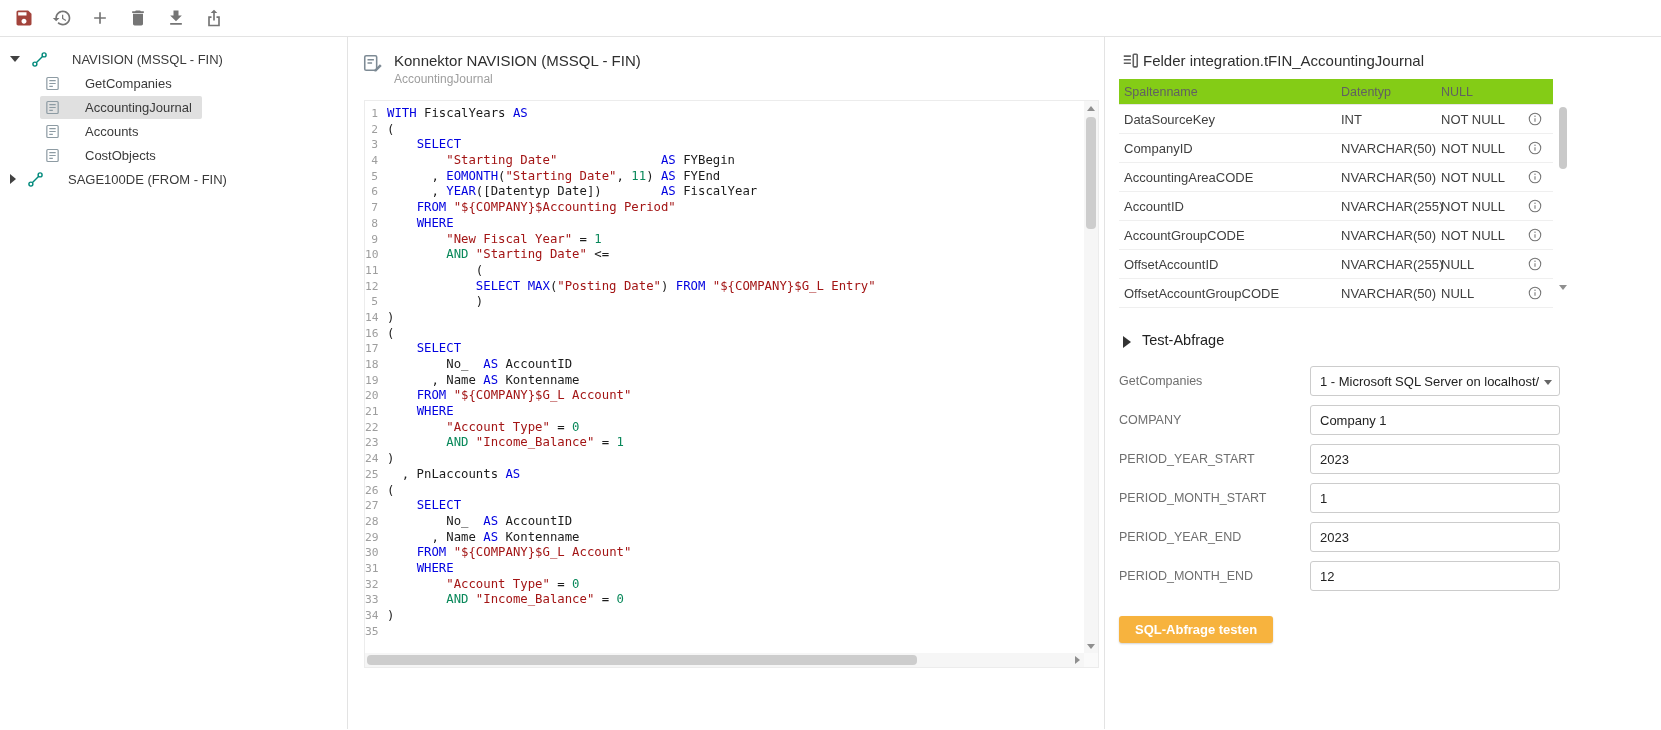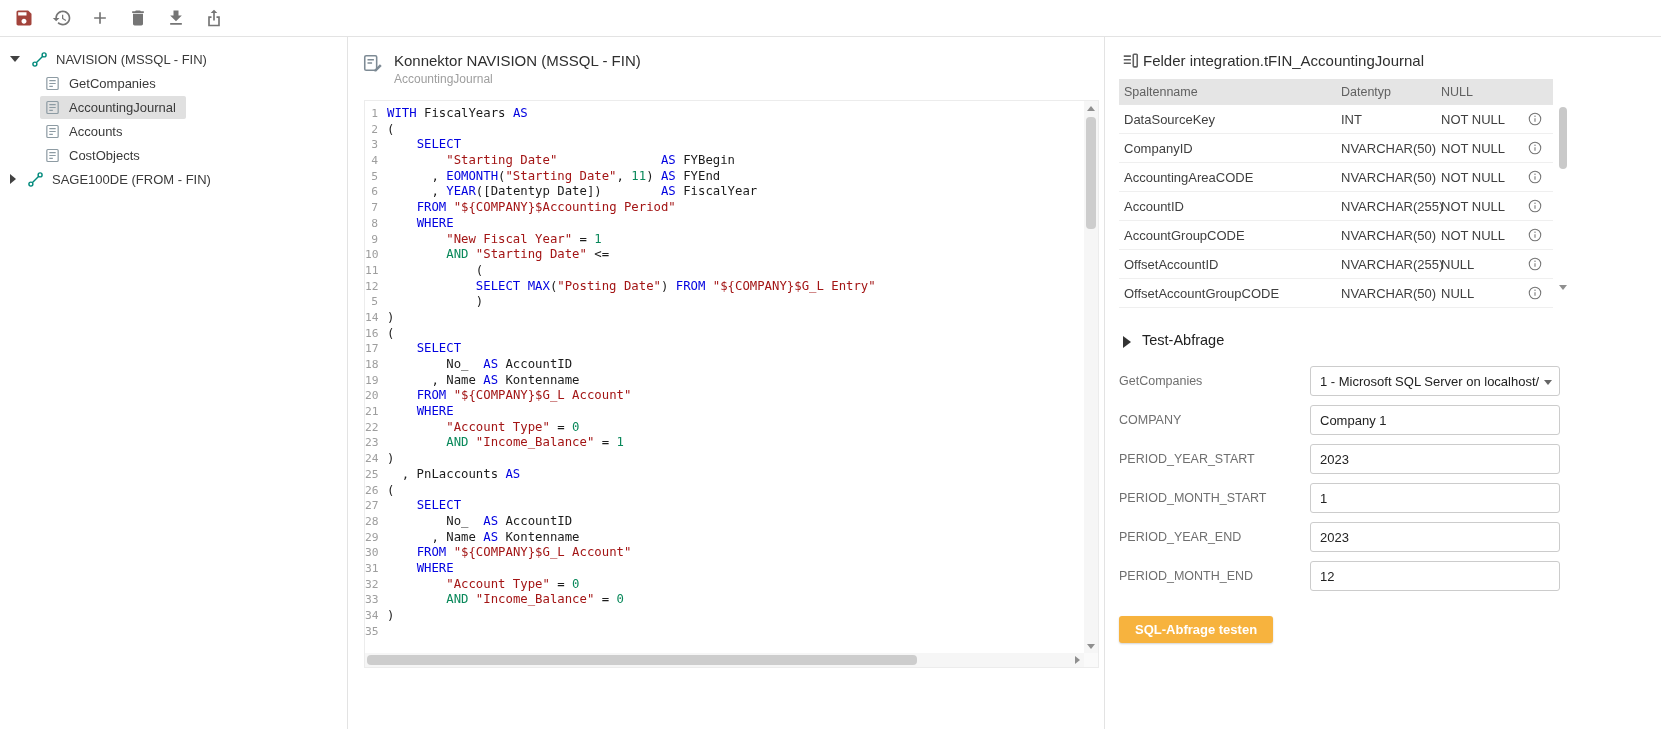--- a/index.html
+++ b/index.html
@@ -15,21 +15,21 @@
   .layout { display:flex; height:692px; }
 
   
   .sidebar { width:348px; flex:none; border-right:1px solid #e3e3e3; padding-top:10px; }
   .tree-row { display:flex; align-items:center; height:24px; cursor:pointer; }
   .tree-row.root { padding-left:10px; }
   .tree-row.child { padding-left:40px; }
   .caret { width:0; height:0; margin-right:7px; flex:none; }
   .caret.down { border-left:5px solid transparent; border-right:5px solid transparent; border-top:6px solid #424242; }
   .caret.right { border-top:5px solid transparent; border-bottom:5px solid transparent; border-left:6px solid #424242; }
-  .tree-inner { display:flex; align-items:center; gap:8px; padding:3px 10px 3px 4px; border-radius:2px; }
+  .tree-inner { display:flex; align-items:center; gap:24px; padding:3px 10px 3px 4px; border-radius:2px; }
   .tree-inner.selected { background:var(--selection,#e0e0e0); }
   .tree-label { font-size:13px; color:#3a3a3a; white-space:nowrap; }
   .tree-icn svg { width:17px; height:17px; }
   .tree-icn.conn { color:var(--accent-teal,#00897b); }
   .tree-icn.doc { color:#8d9ba3; }
 
   
   .main { flex:none; width:757px; border-right:1px solid #e3e3e3; position:relative; }
   .main-header { display:flex; align-items:flex-start; gap:10px; padding:15px 0 0 14px; }
   .mh-icon { color:#7d8a94; }
@@ -58,21 +58,21 @@
   .tri-right { width:0;height:0;border-top:4px solid transparent;border-bottom:4px solid transparent;border-left:5px solid #8f8f8f; }
 
   
   .rightpanel { flex:1; padding:8px 0 0 14px; position:relative; }
   .rp-header { display:flex; align-items:center; gap:3px; padding:6px 0 9px 2px; }
   .rp-icon { color:#616161; }
   .rp-icon svg { width:19px; height:19px; }
   .rp-title { font-size:15px; color:#2f2f2f; }
 
   .ftable { width:434px; position:relative; }
-  .ft-head { display:flex; height:26px; align-items:center; border-bottom:1px solid #e6e6e6; background:#e5e5e5; color:#616161; font-size:12.5px; }
+  .ft-head { display:flex; height:26px; align-items:center; border-bottom:1px solid #e6e6e6; background:#84cc16; color:#616161; font-size:12.5px; }
   .c1 { width:222px; padding-left:5px; overflow:hidden; white-space:nowrap; }
   .c2 { width:100px; }
   .c3 { width:76px; }
   .c4 { width:36px; display:flex; justify-content:center; }
   .ft-row { display:flex; height:29px; align-items:center; border-bottom:1px solid #efefef; font-size:13px; color:#3f3f3f; }
   .info { cursor:pointer; }
   .info svg { width:16px; height:16px; color:#757575; }
   .tscroll { position:absolute; right:-16px; top:26px; bottom:0; width:11px; }
   .tthumb { position:absolute; top:2px; left:1px; width:8px; height:62px; background:#c9c9c9; border-radius:4px; }
   .tarrow { position:absolute; bottom:0; left:1px; cursor:pointer; }

